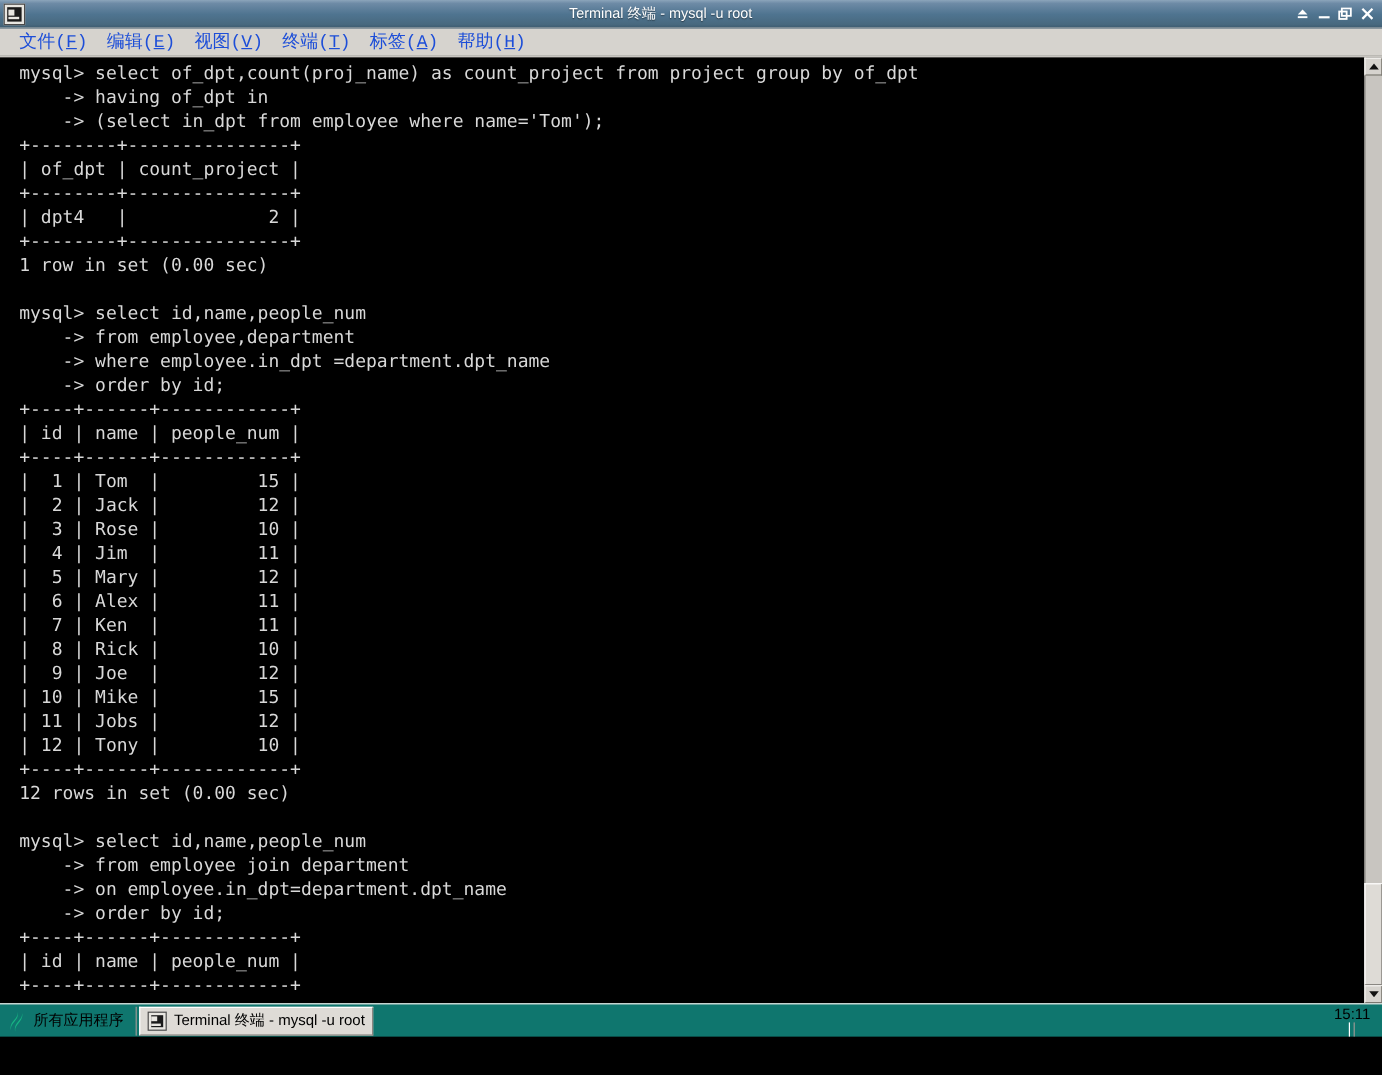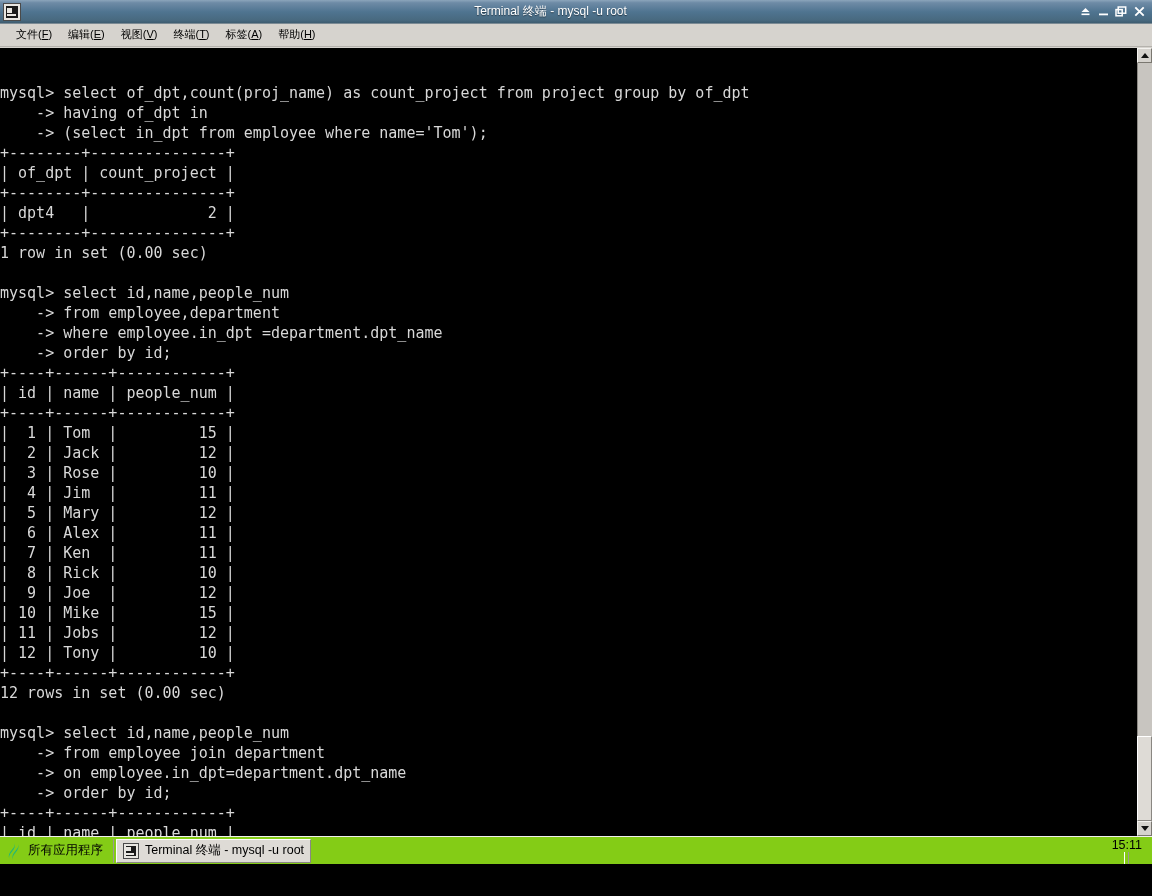--- a/index.html
+++ b/index.html
@@ -106,24 +106,24 @@
   #menubar {
     height: 23px;
     background: #d6d3ce;
     border-bottom: 1px solid #b5b2ad;
     display: flex;
     align-items: center;
     padding-left: 8px;
     box-sizing: border-box;
   }
   .menu-item {
-    font-size: 11px;
-    color: #000000;
+    font-size: 15px;
+    color: #1d4ed8;
     padding: 2px 8px 3px 8px;
-    font-family: Liberation Sans, sans-serif;
+    font-family: Liberation Mono, monospace;
     white-space: nowrap;
     cursor: default;
   }
   .menu-item .acc { text-decoration: underline; }
 
   
   #term-wrap {
     position: absolute;
     left: 0;
     top: 48px;
@@ -135,29 +135,28 @@
     position: absolute;
     left: 0;
     top: 0;
     width: 1134px;
     height: 788px;
     background: #000000;
     overflow: hidden;
   }
   #term-lines {
     position: absolute;
-    left: 0px;
+    left: 16px;
     top: 3px;
     color: #d8d8d8;
     font-family: "DejaVu Sans Mono", "Liberation Mono", monospace;
     font-size: 15px;
     line-height: 20px;
     white-space: pre;
     letter-spacing: 0px;
-    margin-top: 32px;
   }
   .tline { height: 20px; }
 
   
   #term-scroll {
     position: absolute;
     right: 0;
     top: 0;
     width: 18px;
     height: 788px;
@@ -208,21 +207,21 @@
     box-sizing: border-box;
   }
 
   
   #taskbar {
     position: absolute;
     left: 0;
     top: 836px;
     width: 1152px;
     height: 28px;
-    background: #84cc16;
+    background: #0f766e;
     border-top: 1px solid #f2f0ed;
     display: flex;
     align-items: center;
     box-sizing: border-box;
   }
   #apps-button {
     display: flex;
     align-items: center;
     height: 26px;
     padding: 0 8px 0 4px;

